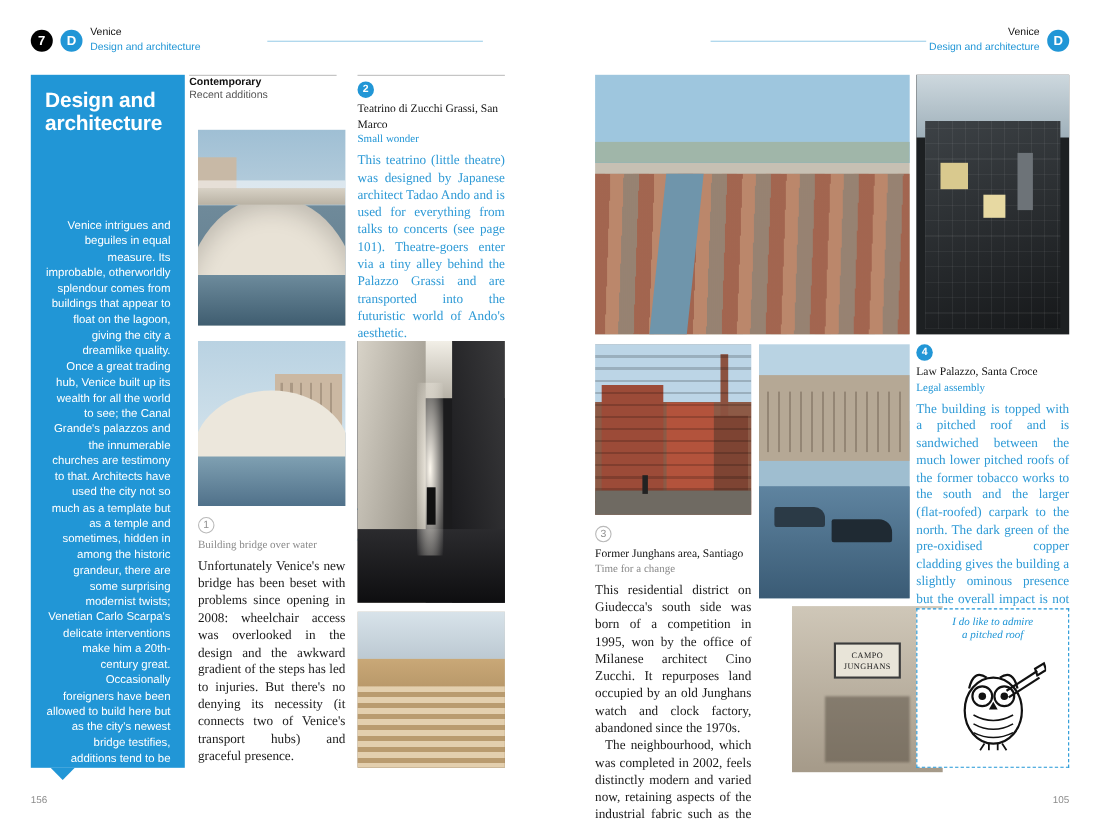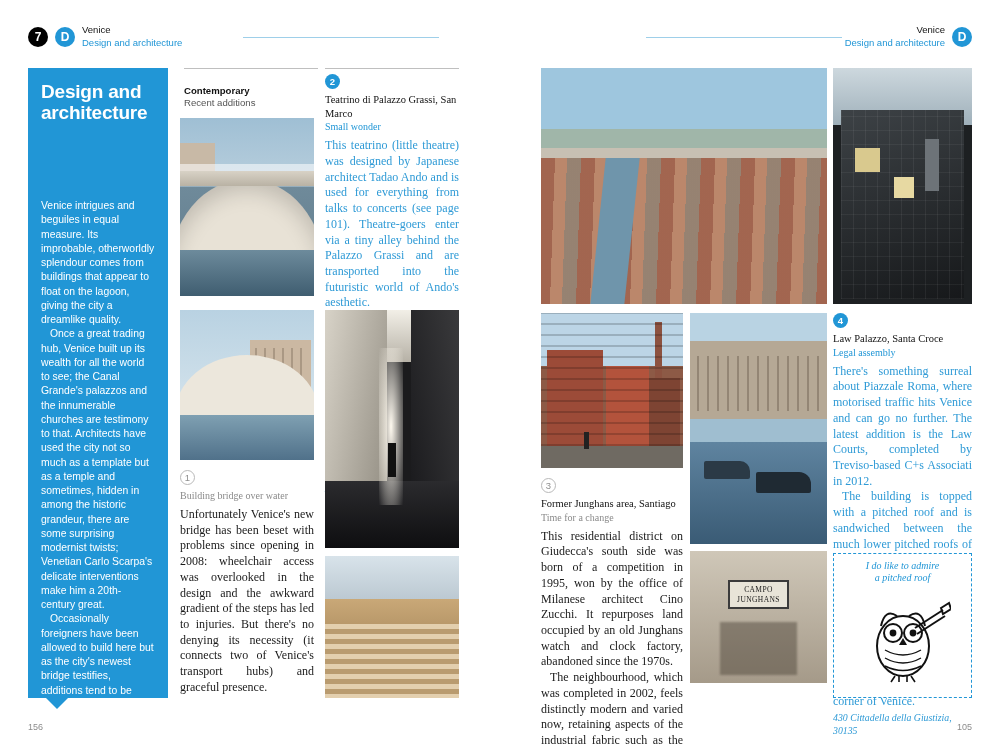--- a/index.html
+++ b/index.html
@@ -52,21 +52,21 @@
     line-height:1.08; letter-spacing:-0.2px; margin-bottom:2px;
   }
   .bp-sub {
     font-family:"Liberation Sans", sans-serif; font-size:17px; line-height:1.12;
     font-weight:normal; padding-left:14px; position:relative;
   }
   .bp-sub:before {
     content:""; position:absolute; left:0; top:9px; width:10px; height:1.6px; background:#fff;
   }
   .bp-body { margin-top:76px; font-family:"Liberation Sans", sans-serif; font-size:10.4px; line-height:1.37; }
-  .bp-body p { margin:0; }
+  .bp-body p { margin:0;text-align:right; }
   .bp-body p + p { text-indent:9px; }
 
   
   .col { position:absolute; }
   .kicker {
     font-family:"Liberation Sans", sans-serif; font-size:9.6px; font-weight:bold;
     line-height:1.3; color:#111;
   }
   .kicker .sub { font-weight:normal; color:#555; }
   .rule-top { border-top:1px solid #bfbfbf; }
@@ -237,21 +237,21 @@
 
   <div class="blue-panel">
     <div class="bp-title">Design and architecture</div>
     <div class="bp-body">
       <p>Venice intrigues and beguiles in equal measure. Its improbable, otherworldly splendour comes from buildings that appear to float on the lagoon, giving the city a dreamlike quality.</p>
       <p>Once a great trading hub, Venice built up its wealth for all the world to see; the Canal Grande's palazzos and the innumerable churches are testimony to that. Architects have used the city not so much as a template but as a temple and sometimes, hidden in among the historic grandeur, there are some surprising modernist twists; Venetian Carlo Scarpa's delicate interventions make him a 20th-century great.</p>
       <p>Occasionally foreigners have been allowed to build here but as the city's newest bridge testifies, additions tend to be contentious. Even so, the Biennale Architettura and the design of other (sometimes unrealised) modern and contemporary projects show that Venice is more than a floating museum: it's a gently evolving masterpiece.</p>
     </div>
   </div>
 
-  <div class="col rule-top" style="left:184px; top:68px; width:134px; padding-top:16px;">
+  <div class="col rule-top" style="left:172px; top:68px; width:134px; padding-top:0;">
     <div class="kicker">
       <span>Contemporary</span><br>
       <span class="sub">Recent additions</span>
     </div>
   </div>
 
   <div class="photo p-bridge1" style="left:180px; top:118px; width:134px; height:178px;">
     <div class="bldg"></div>
     <div class="arch"></div>
     <div class="deck"></div>
@@ -269,21 +269,21 @@
     <div class="num-badge outline">1</div>
     <div class="ent-sub grey">Building bridge over water</div>
     <div class="body-txt">
       <p>Unfortunately Venice's new bridge has been beset with problems since opening in 2008: wheelchair access was overlooked in the design and the awkward gradient of the steps has led to injuries. But there's no denying its necessity (it connects two of Venice's transport hubs) and graceful presence.</p>
     </div>
 
   </div>
 
   <div class="col rule-top" style="left:325px; top:68px; width:134px; padding-top:5px;">
     <div class="num-badge">2</div>
-    <div class="ent-title">Teatrino di Palazzo Grassi, San Marco</div>
+    <div class="ent-title">Teatrino di Zucchi Grassi, San Marco</div>
     <div class="ent-sub">Small wonder</div>
     <div class="body-txt blue-txt">
       <p>This teatrino (little theatre) was designed by Japanese architect Tadao Ando and is used for everything from talks to concerts (see page 101). Theatre-goers enter via a tiny alley behind the Palazzo Grassi and are transported into the futuristic world of Ando's aesthetic.</p>
       <p>The rectangular auditorium is encased within an irregular, lozenge-shaped floorplan. Other spaces are further accentuated by the use of shiny Marmorino stucco, the only typically Venetian detail of Ando's building.</p>
     </div>
     <div class="addr blue-txt" style="margin-top:3px;">3225 Calle delle Carrozze, 30124</div>
     <div class="addr blue-txt">+39 041 523 1680</div>
     <div class="addr blue-txt">palazzograssi.it</div>
   </div>
 
@@ -340,34 +340,33 @@
 
   </div>
 
   <div class="photo p-boats" style="left:690px; top:313px; width:137px; height:231px;">
     <div class="housesb"></div>
     <div class="waterb"></div>
     <div class="boat1"></div>
     <div class="boat2"></div>
   </div>
 
-  <div class="photo p-sign" style="left:690px; top:551px; width:137px; height:132px;">
+  <div class="photo p-sign" style="left:720px; top:551px; width:137px; height:151px;">
     <div class="shadow"></div>
     <div class="plaque">
       <span>CAMPO</span>
       <span>JUNGHANS</span>
     </div>
   </div>
 
   <div class="col" style="left:833px; top:313px; width:139px;">
     <div class="num-badge">4</div>
     <div class="ent-title">Law Palazzo, Santa Croce</div>
     <div class="ent-sub">Legal assembly</div>
     <div class="body-txt blue-txt">
-      <p>There's something surreal about Piazzale Roma, where motorised traffic hits Venice and can go no further. The latest addition is the Law Courts, completed by Treviso-based C+s Associati in 2012.</p>
       <p>The building is topped with a pitched roof and is sandwiched between the much lower pitched roofs of the former tobacco works to the south and the larger (flat-roofed) carpark to the north. The dark green of the pre-oxidised copper cladding gives the building a slightly ominous presence but the overall impact is not unwelcome in this peculiar corner of Venice.</p>
     </div>
     <div class="addr blue-txt" style="margin-top:3px;">430 Cittadella della Giustizia, 30135</div>
   </div>
 
   <div class="owl-box" style="left:833px; top:553px; width:139px; height:145px;">
     <div class="owl-cap">
       <span>I do like to admire</span><br>
       <span>a pitched roof</span>
     </div>

